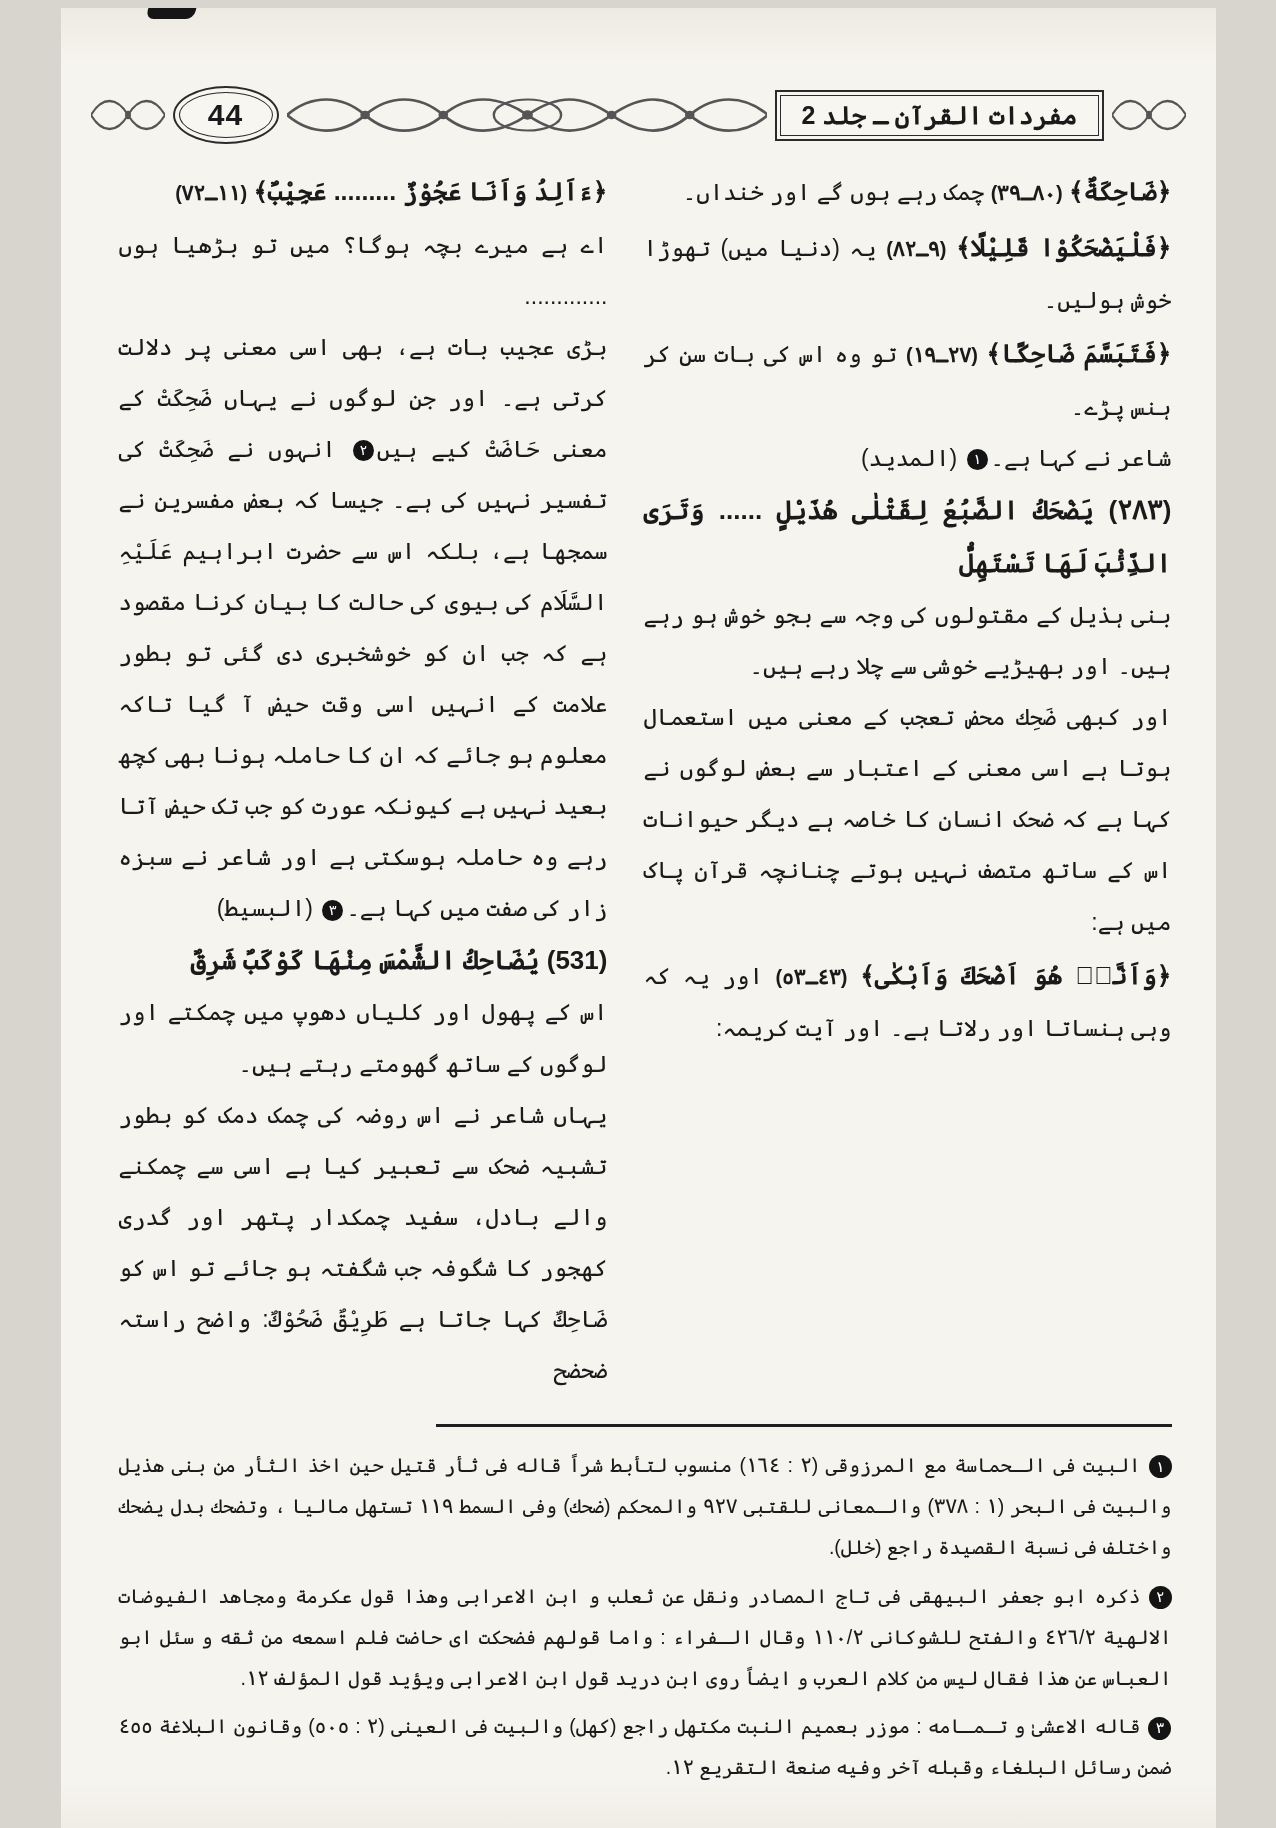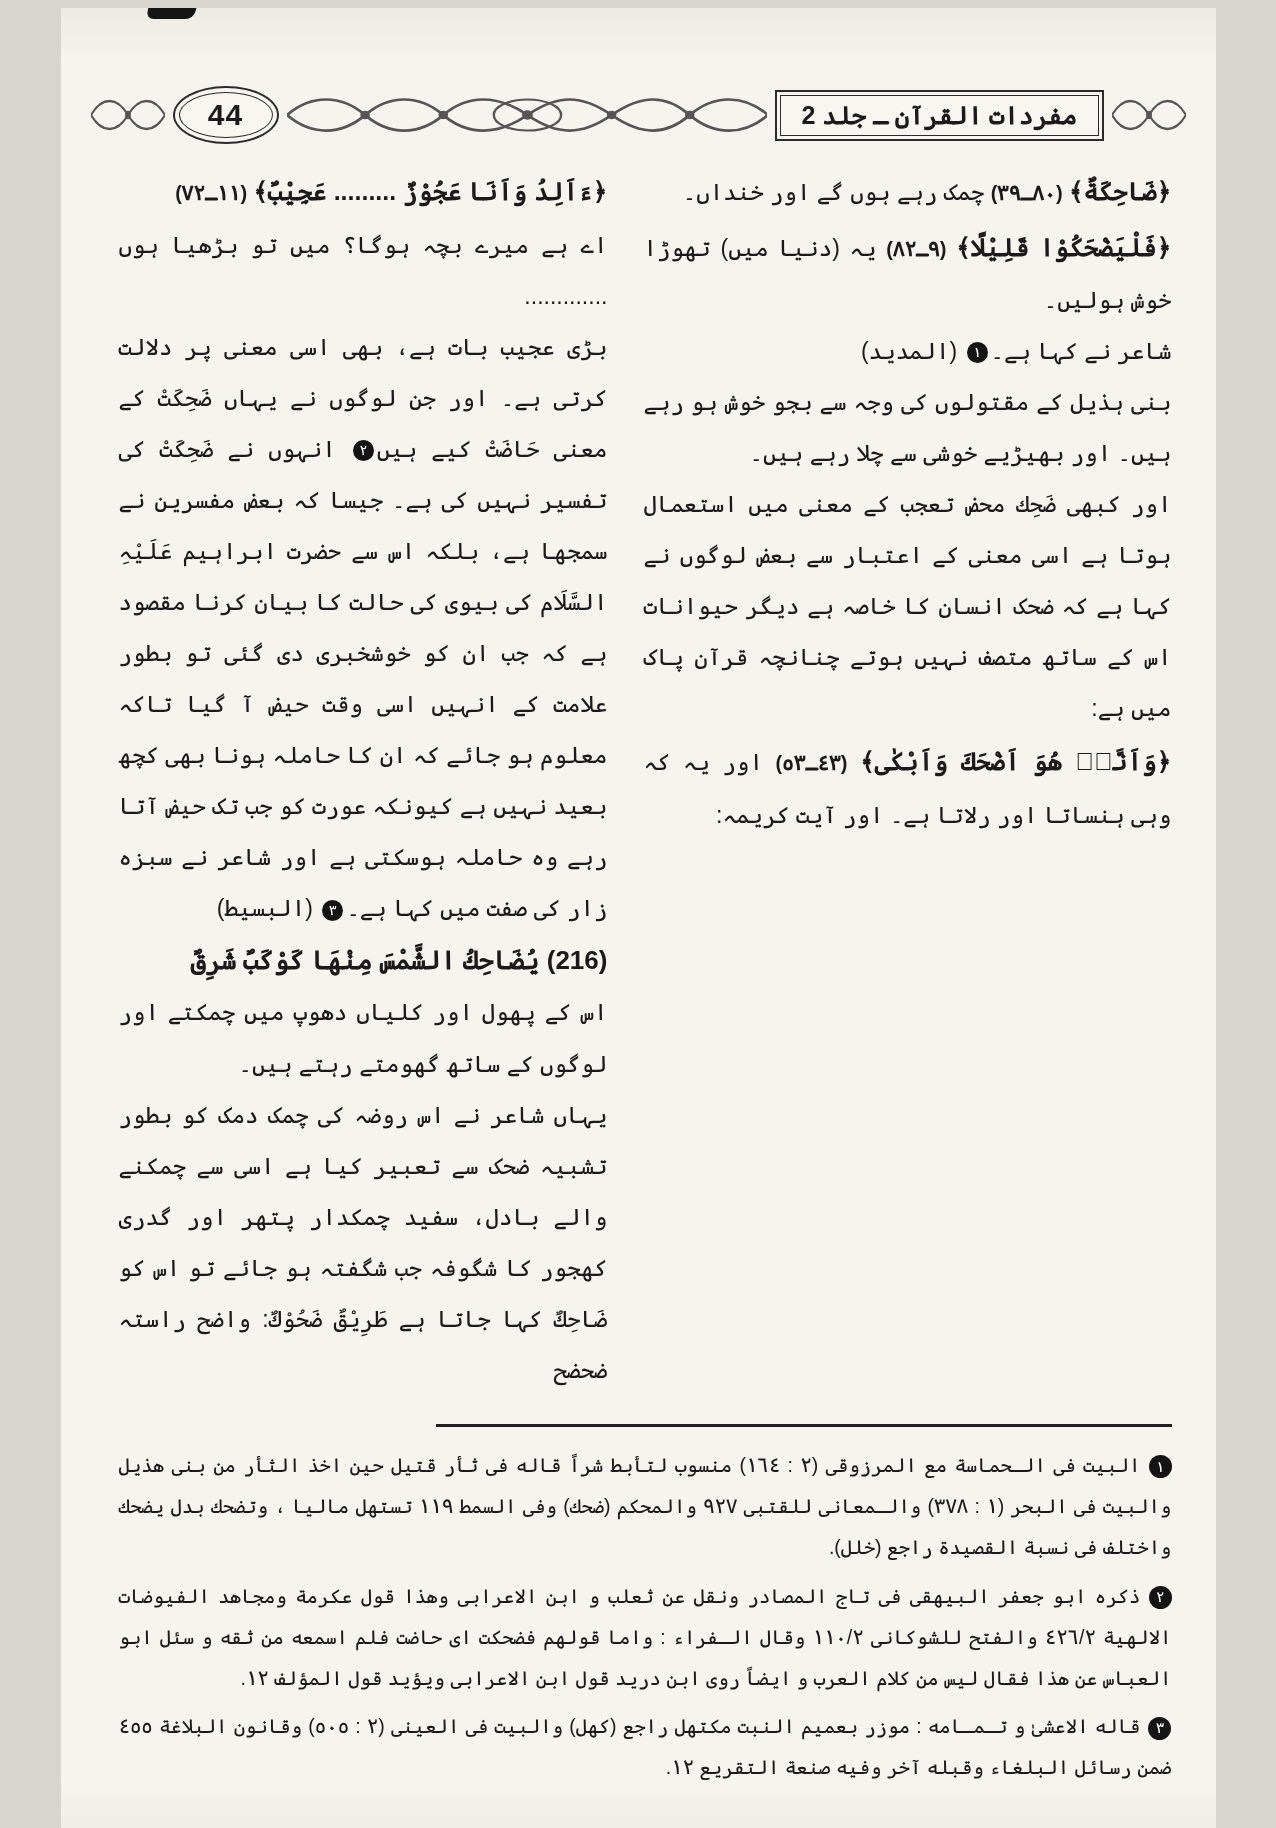--- a/index.html
+++ b/index.html
@@ -133,44 +133,50 @@
         <span class="ayah">﴿ضَاحِكَةٌ﴾</span>
         <span class="ref">(٨٠ـ٣٩)</span>
         <span>چمک رہے ہوں گے اور خنداں۔</span>
       </p>
       <p class="para">
         <span class="ayah">﴿فَلْيَضْحَكُوْا قَلِيْلًا﴾</span>
         <span class="ref">(٩ـ٨٢)</span>
         <span>یہ (دنیا میں) تھوڑا خوش ہولیں۔</span>
       </p>
       <p class="para">
+        <span class="ayah">﴿فَتَبَسَّمَ ضَاحِكًا﴾</span>
+        <span class="ref">(٢٧ـ١٩)</span>
+        <span>تو وہ اس کی بات سن کر ہنس پڑے۔</span>
+      </p>
+      <p class="para">
         <span>شاعر نے کہا ہے۔</span><span class="fn-mark">١</span>
         <span>(المدید)</span>
       </p>
+      <p class="verse">(٢٨٣) يَضْحَكُ الضَّبُعُ لِقَتْلٰى هُذَيْلٍ ...... وَتَرَى الذِّئْبَ لَهَا تَسْتَهِلُّ</p>
       <p class="para">بنی ہذیل کے مقتولوں کی وجہ سے بجو خوش ہو رہے ہیں۔ اور بھیڑیے خوشی سے چلا رہے ہیں۔</p>
       <p class="para">اور کبھی ضَحِك محض تعجب کے معنی میں استعمال ہوتا ہے اسی معنی کے اعتبار سے بعض لوگوں نے کہا ہے کہ ضحک انسان کا خاصہ ہے دیگر حیوانات اس کے ساتھ متصف نہیں ہوتے چنانچہ قرآن پاک میں ہے:</p>
       <p class="para">
         <span class="ayah">﴿وَاَنَّهٗ هُوَ اَضْحَكَ وَاَبْكٰى﴾</span>
         <span class="ref">(٤٣ـ٥٣)</span>
         <span>اور یہ کہ وہی ہنساتا اور رلاتا ہے۔ اور آیت کریمہ:</span>
       </p>
     </section>
 
     <section class="col col-left">
       <p class="para">
         <span class="ayah">﴿ءَاَلِدُ وَاَنَا عَجُوْزٌ ......... عَجِيْبٌ﴾</span>
         <span class="ref">(١١ـ٧٢)</span>
       </p>
       <p class="para">اے ہے میرے بچہ ہوگا؟ میں تو بڑھیا ہوں .............</p>
       <p class="para">
         <span>بڑی عجیب بات ہے، بھی اسی معنی پر دلالت کرتی ہے۔ اور جن لوگوں نے یہاں ضَحِکَتْ کے معنی حَاضَتْ کیے ہیں</span><span class="fn-mark">٢</span>
         <span>انہوں نے ضَحِکَتْ کی تفسیر نہیں کی ہے۔ جیسا کہ بعض مفسرین نے سمجھا ہے، بلکہ اس سے حضرت ابراہیم عَلَیْہِ السَّلَام کی بیوی کی حالت کا بیان کرنا مقصود ہے کہ جب ان کو خوشخبری دی گئی تو بطور علامت کے انہیں اسی وقت حیض آ گیا تاکہ معلوم ہو جائے کہ ان کا حاملہ ہونا بھی کچھ بعید نہیں ہے کیونکہ عورت کو جب تک حیض آتا رہے وہ حاملہ ہوسکتی ہے اور شاعر نے سبزہ زار کی صفت میں کہا ہے۔</span><span class="fn-mark">٣</span>
         <span>(البسیط)</span>
       </p>
-      <p class="verse">(216) يُضَاحِكُ الشَّمْسَ مِنْهَا كَوْكَبٌ شَرِقٌ</p>
+      <p class="verse">(531) يُضَاحِكُ الشَّمْسَ مِنْهَا كَوْكَبٌ شَرِقٌ</p>
       <p class="para">اس کے پھول اور کلیاں دھوپ میں چمکتے اور لوگوں کے ساتھ گھومتے رہتے ہیں۔</p>
       <p class="para">یہاں شاعر نے اس روضہ کی چمک دمک کو بطور تشبیہ ضحک سے تعبیر کیا ہے اسی سے چمکنے والے بادل، سفید چمکدار پتھر اور گدری کھجور کا شگوفہ جب شگفتہ ہو جائے تو اس کو ضَاحِكٌ کہا جاتا ہے طَرِيْقٌ ضَحُوْكٌ: واضح راستہ ضحضح</p>
     </section>
 
   </main>
 
   <div class="fn-rule"></div>
 
   <section class="footnotes">
     <p class="footnote">

